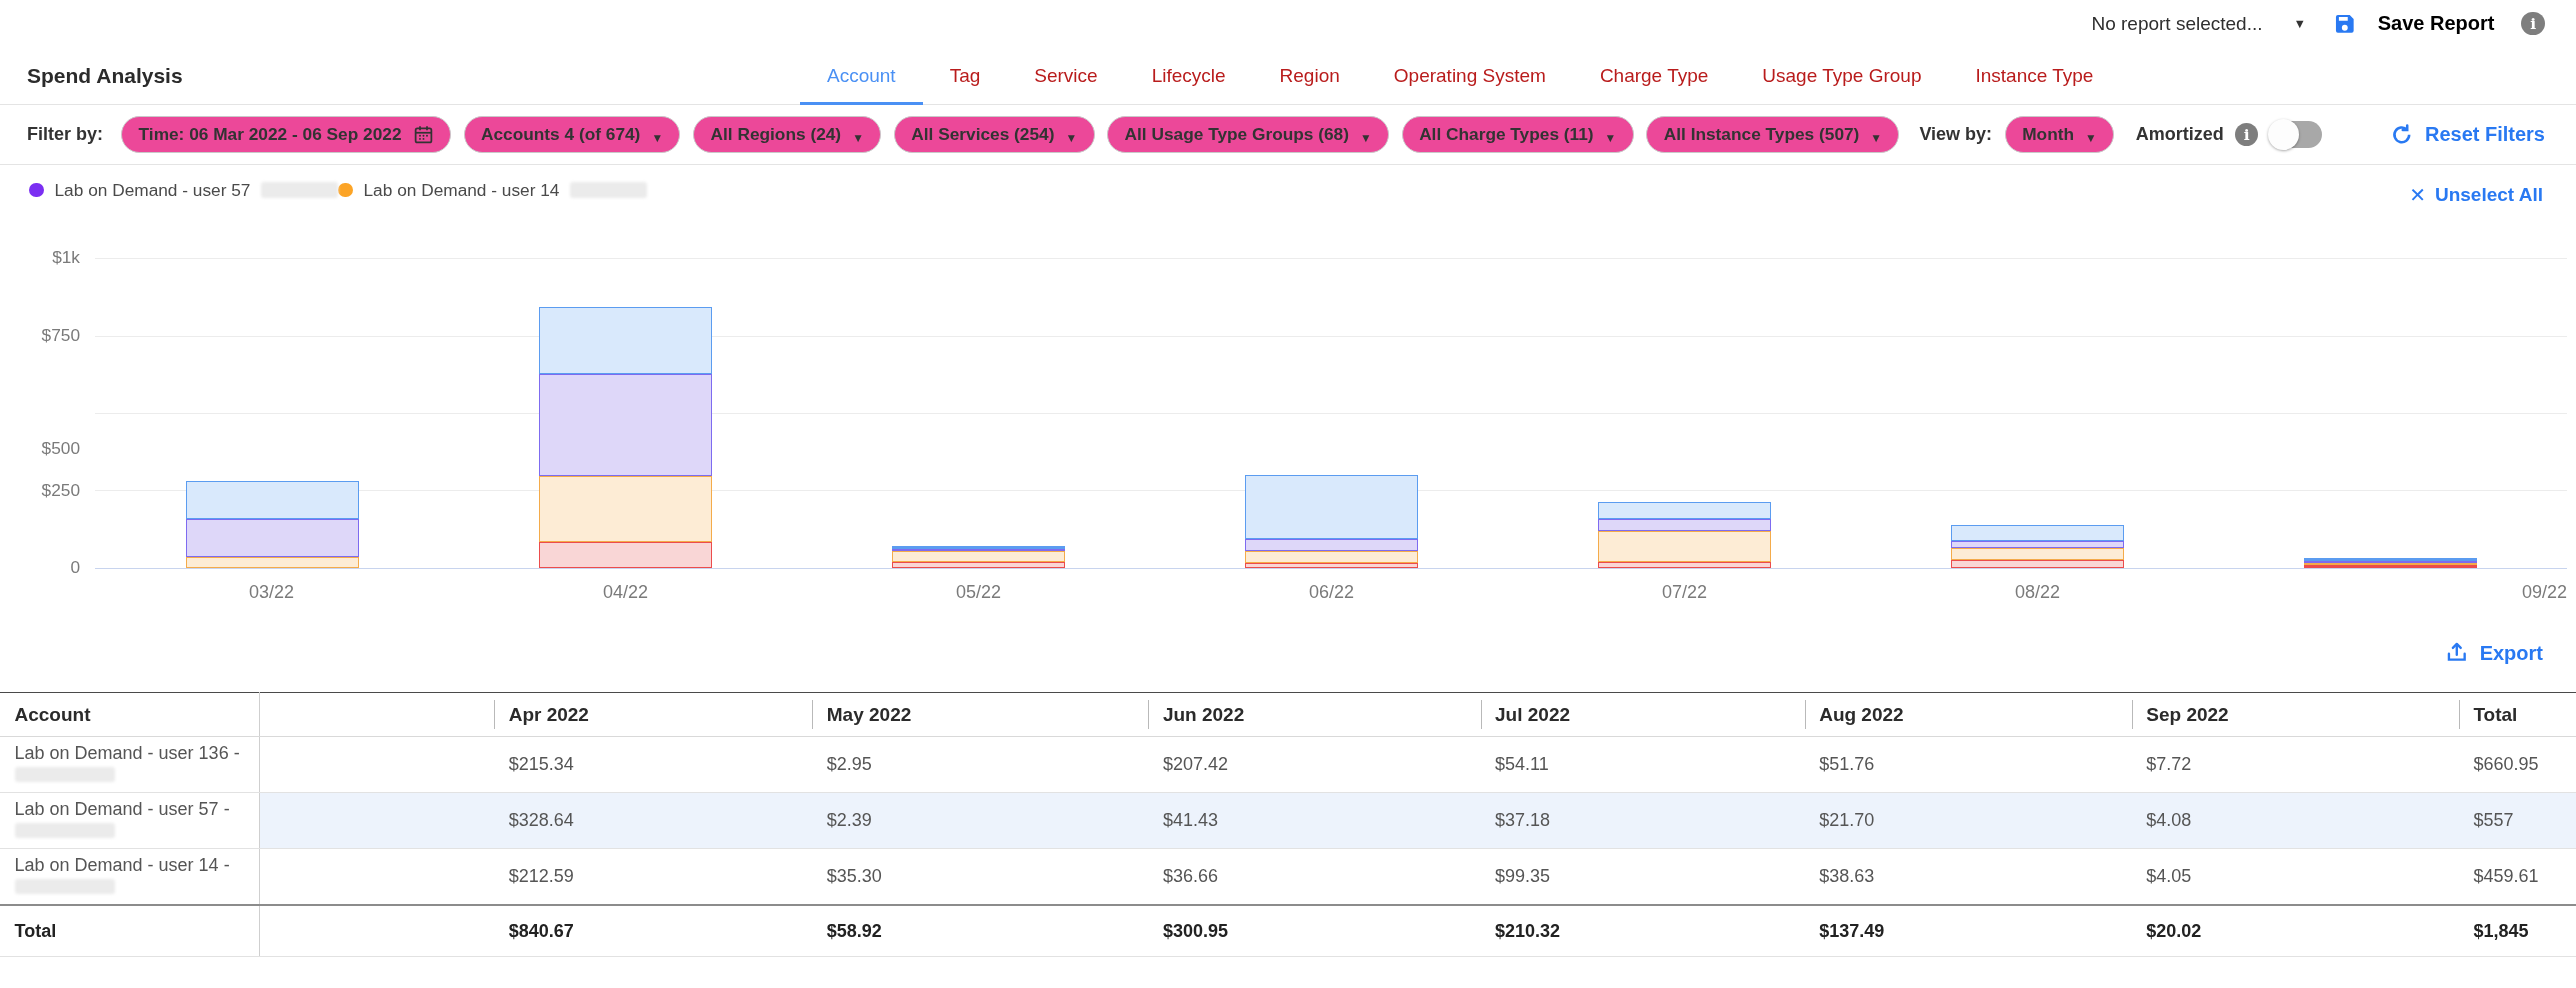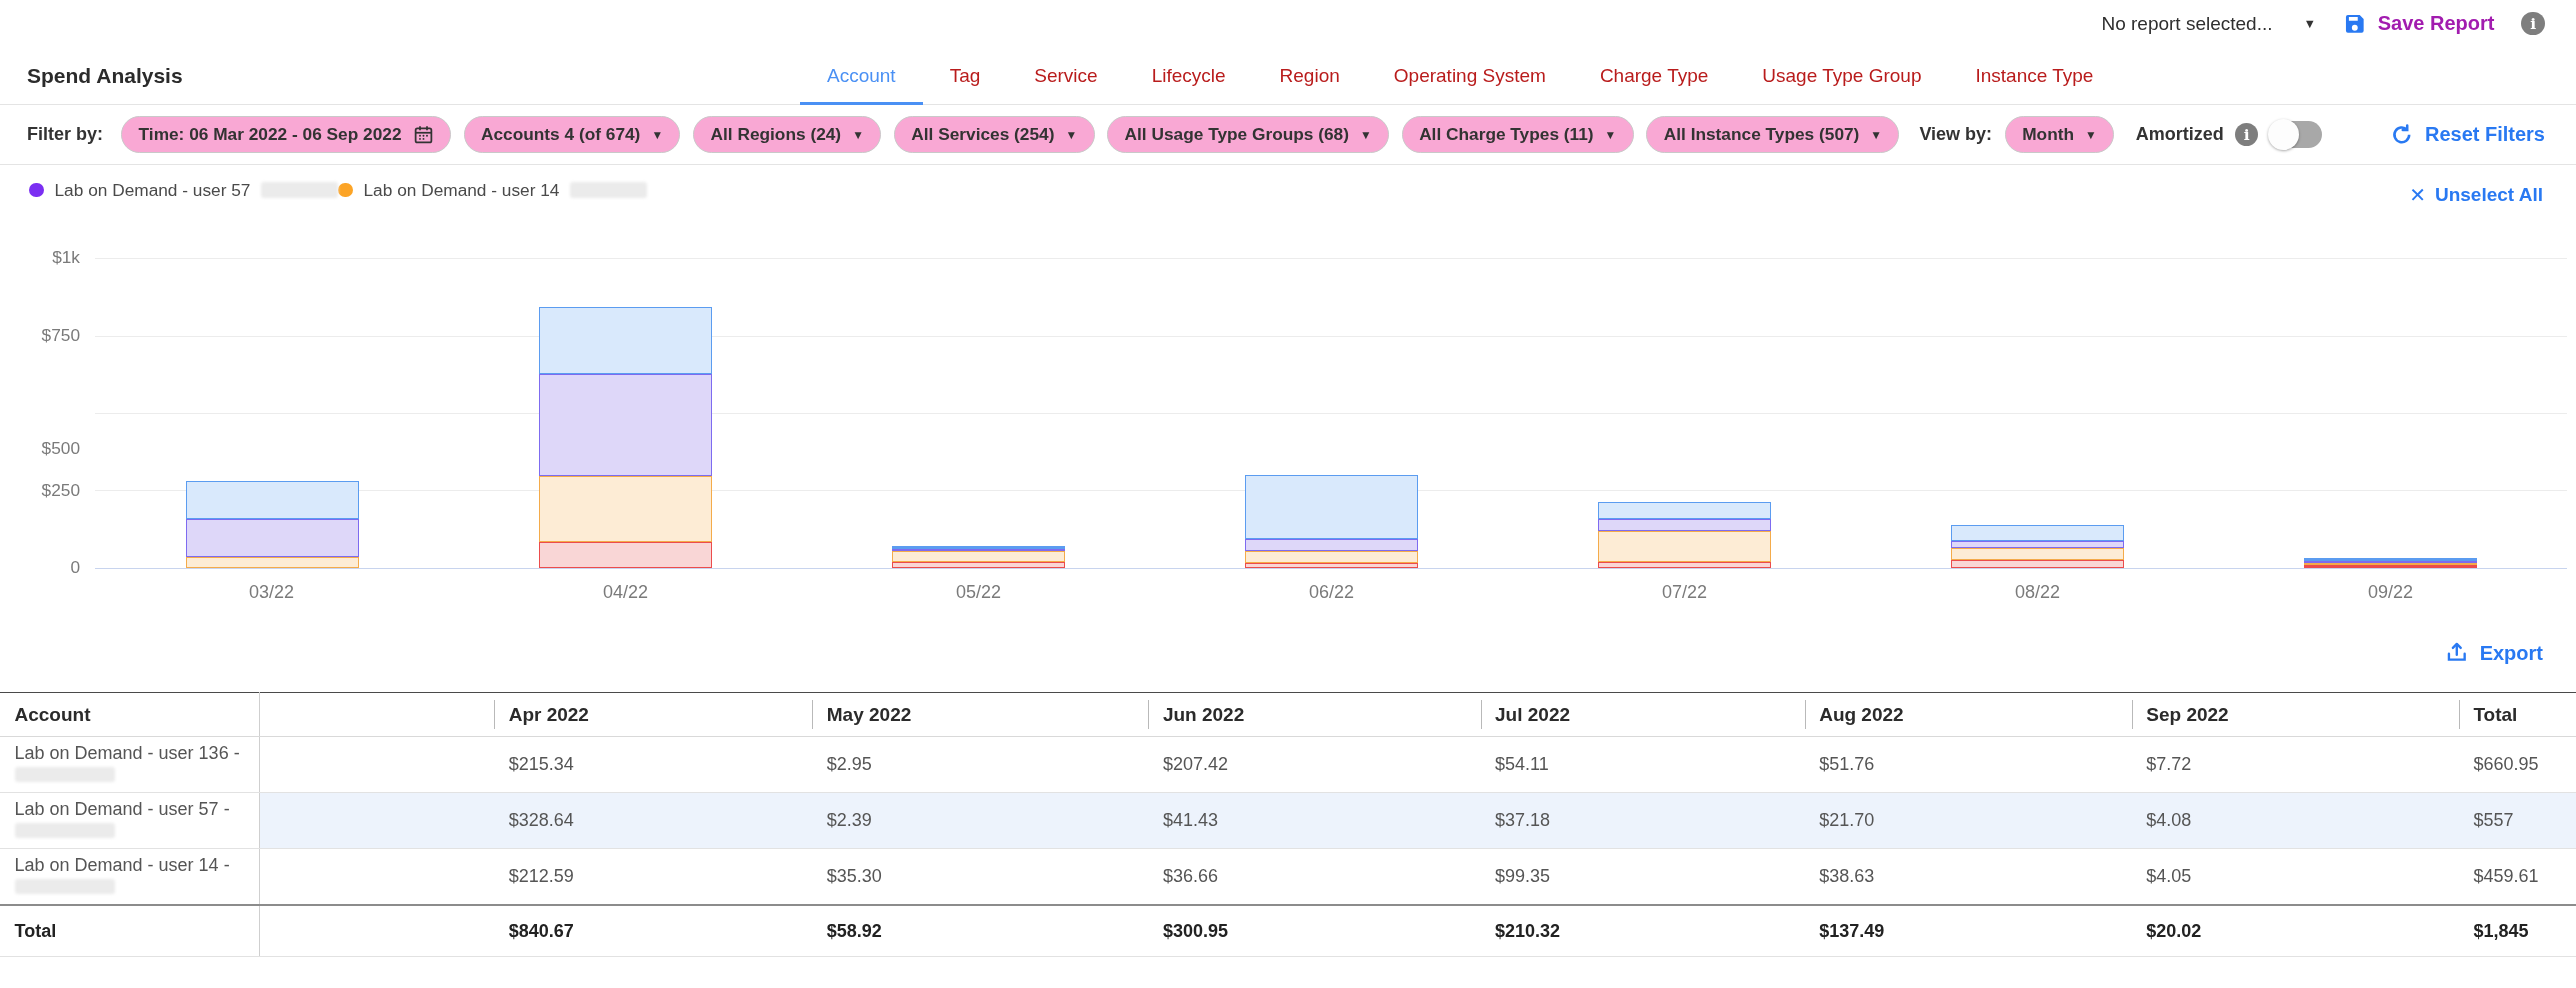--- a/index.html
+++ b/index.html
@@ -3,36 +3,36 @@
 <meta charset="utf-8">
 <style>
   * { margin:0; padding:0; box-sizing:border-box; }
   html,body { width:2576px; height:989px; background:#fff; overflow:hidden;
               font-family:"Liberation Sans","DejaVu Sans",sans-serif; color:#333; }
 
   
   .topbar { height:47px; display:flex; align-items:center; justify-content:flex-end; padding-right:31px; gap:27px; }
   .report-select { display:flex; align-items:center; gap:31px; font-size:19px; font-weight:normal; color:#2f2f2f; cursor:pointer; }
   .caret { font-size:12.7px; color:#333; }
-  .save-report { display:flex; align-items:center; gap:11px; color:#a21caf; font-size:20px; font-weight:bold; cursor:pointer; }
+  .save-report { display:flex; align-items:center; gap:21px; color:#000000; font-size:20px; font-weight:bold; cursor:pointer; }
   .info-circle { width:23.6px; height:23.6px; border-radius:50%; background:#7e7e7e; color:#fff; font-size:15.5px; font-weight:bold;
                  display:inline-flex; align-items:center; justify-content:center; font-family:"DejaVu Serif",serif; }
 
   
   .header-row { position:relative; height:58px; border-bottom:0.9px solid #e4e4e4; }
   .page-title { position:absolute; left:27px; bottom:16.4px; font-size:21px; font-weight:bold; color:#2b2b2b; }
   .tab-bar { position:absolute; left:800px; bottom:-0.9px; display:flex; height:58px; align-items:flex-end; }
   .tab { padding:0 27px 14.5px 27px; font-size:19px; color:#b91c1c; border-bottom:3.6px solid transparent; cursor:pointer; white-space:nowrap; }
   .tab.active { color:#4a90f4; border-bottom-color:#4a90f4; }
 
   
   .filter-bar { position:relative; height:60px; border-bottom:0.9px solid #e4e4e4; display:flex; align-items:center; padding-left:27px; gap:12.7px; }
   .filter-label { font-size:18px; font-weight:bold; margin-right:5.5px; white-space:nowrap; }
-  .chip { display:flex; align-items:center; gap:11px; border:1.8px solid #c9c9c9; border-radius:22px; padding:7.3px 16.4px;
-          font-size:17.3px; font-weight:bold; color:#333; white-space:nowrap; cursor:pointer; background:#f9a8d4; }
+  .chip { display:flex; align-items:flex-end; gap:11px; border:1.8px solid #c9c9c9; border-radius:22px; padding:7.3px 16.4px;
+          font-size:17.3px; font-weight:bold; color:#333; white-space:nowrap; cursor:pointer; background:#ec4899; }
   .chip .caret { font-size:11.8px; }
   .viewby-label { font-size:18px; font-weight:bold; margin-left:7.3px; white-space:nowrap; }
   .amortized-wrap { display:flex; align-items:center; gap:11px; margin-left:9px; }
   .amortized-label { font-size:18px; font-weight:bold; white-space:nowrap; }
   .toggle { position:relative; width:53px; height:27px; border-radius:13.6px; background:#a8a8a8; cursor:pointer; flex:none; }
   .toggle .knob { position:absolute; left:-1.8px; top:-1.8px; width:31px; height:31px; border-radius:50%; background:#fdfdfd;
                   box-shadow:0 0.9px 2.7px rgba(0,0,0,.35); }
   .reset-filters { position:absolute; right:31px; display:flex; align-items:center; gap:11px; color:#2979f2;
                    font-size:20px; font-weight:bold; cursor:pointer; }
 
@@ -245,21 +245,21 @@
       <div class="bar-seg" style="height: 31px; background: rgb(253, 236, 213); border: 1.8px solid rgb(244, 171, 74);"></div>
       <div class="bar-seg" style="height: 6px; background: rgb(249, 214, 214); border: 1.8px solid rgb(236, 76, 76);"></div>
     </div>
     <div class="xtick" style="left: 1861px; width: 353px; top: 337px;">08/22</div>
     <div class="bar-col" style="left: 1951px; width: 173px; bottom: 59px;">
       <div class="bar-seg" style="height: 16px; background: rgb(217, 233, 252); border: 1.8px solid rgb(91, 156, 240);"></div>
       <div class="bar-seg" style="height: 6.7px; background: rgb(222, 215, 249); border: 1.8px solid rgb(125, 107, 240);"></div>
       <div class="bar-seg" style="height: 12px; background: rgb(253, 236, 213); border: 1.8px solid rgb(244, 171, 74);"></div>
       <div class="bar-seg" style="height: 7.8px; background: rgb(249, 214, 214); border: 1.8px solid rgb(236, 76, 76);"></div>
     </div>
-    <div class="xtick" style="left: 2214px; width: 353px; top: 337px;">09/22</div>
+    <div class="xtick" style="left: 2214px; width: 353px; top: 337px; text-align: right;">09/22</div>
     <div class="bar-col" style="left: 2304px; width: 173px; bottom: 59px;">
       <div class="bar-seg" style="height: 2.4px; background: rgb(91, 156, 240);"></div>
       <div class="bar-seg" style="height: 2.3px; background: rgb(125, 107, 240);"></div>
       <div class="bar-seg" style="height: 2.3px; background: rgb(244, 171, 74);"></div>
       <div class="bar-seg" style="height: 2.3px; background: rgb(236, 76, 76);"></div>
     </div>
   </div>
 
 <div class="export-row">
   <span class="export-btn">

